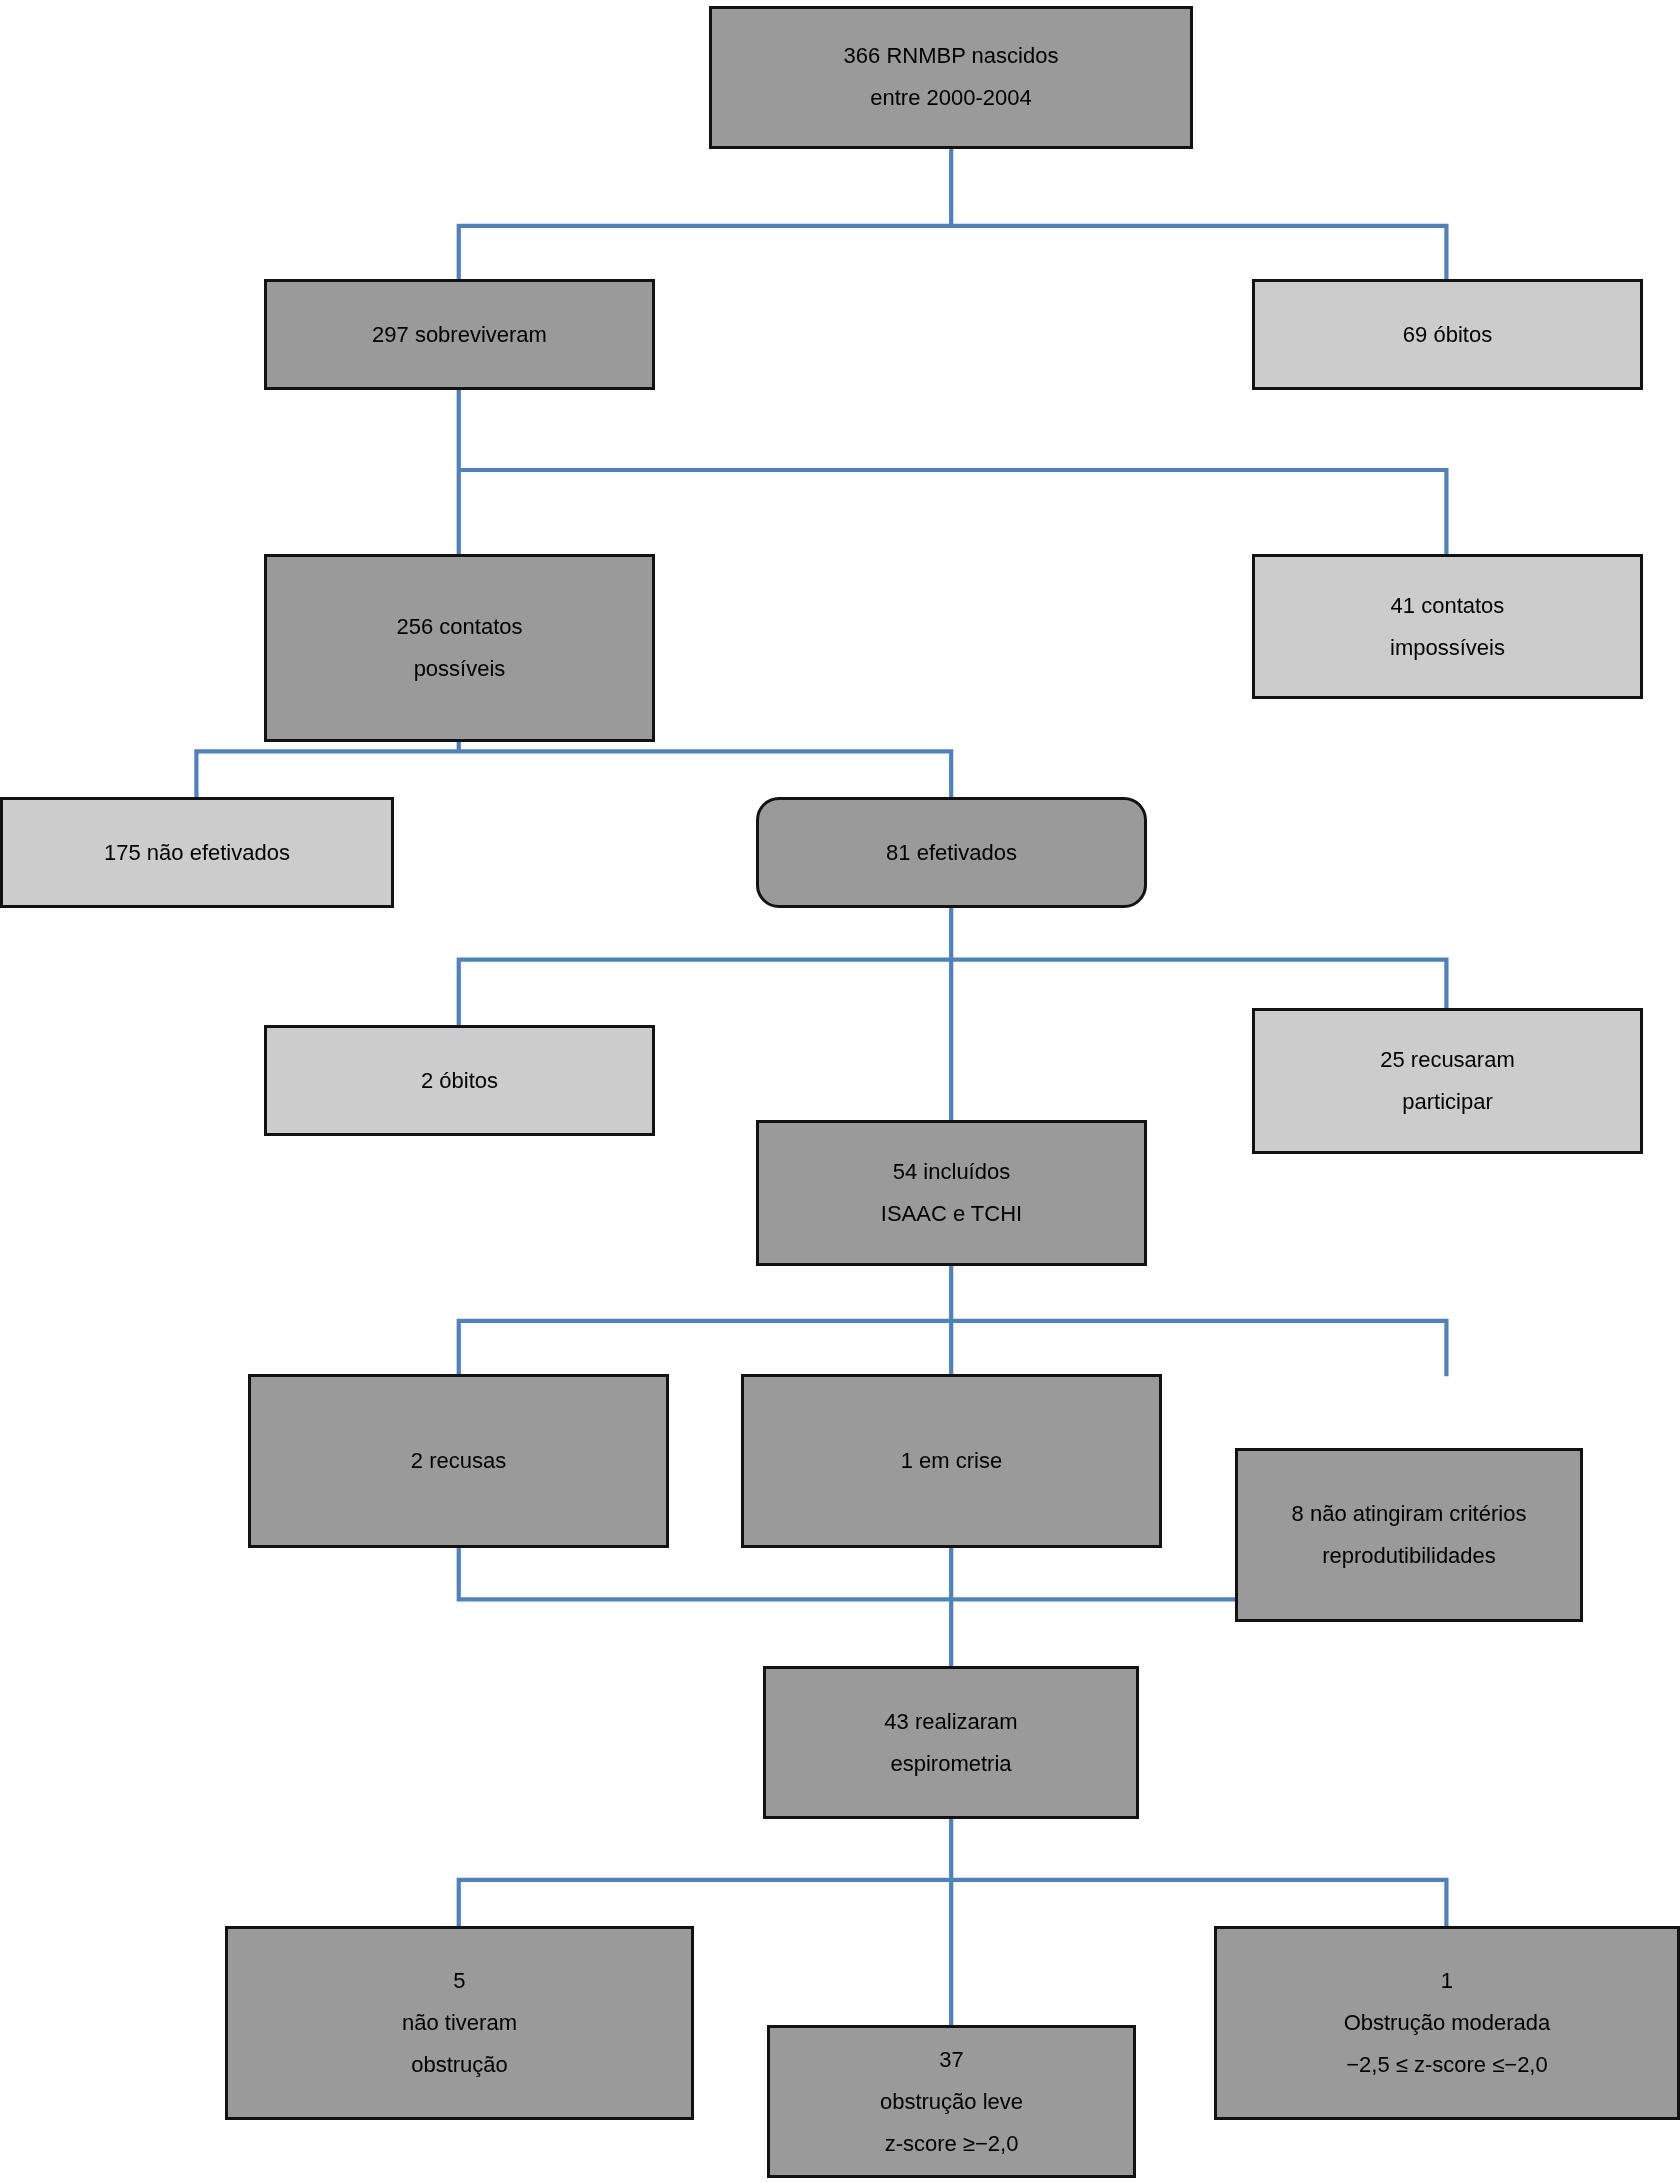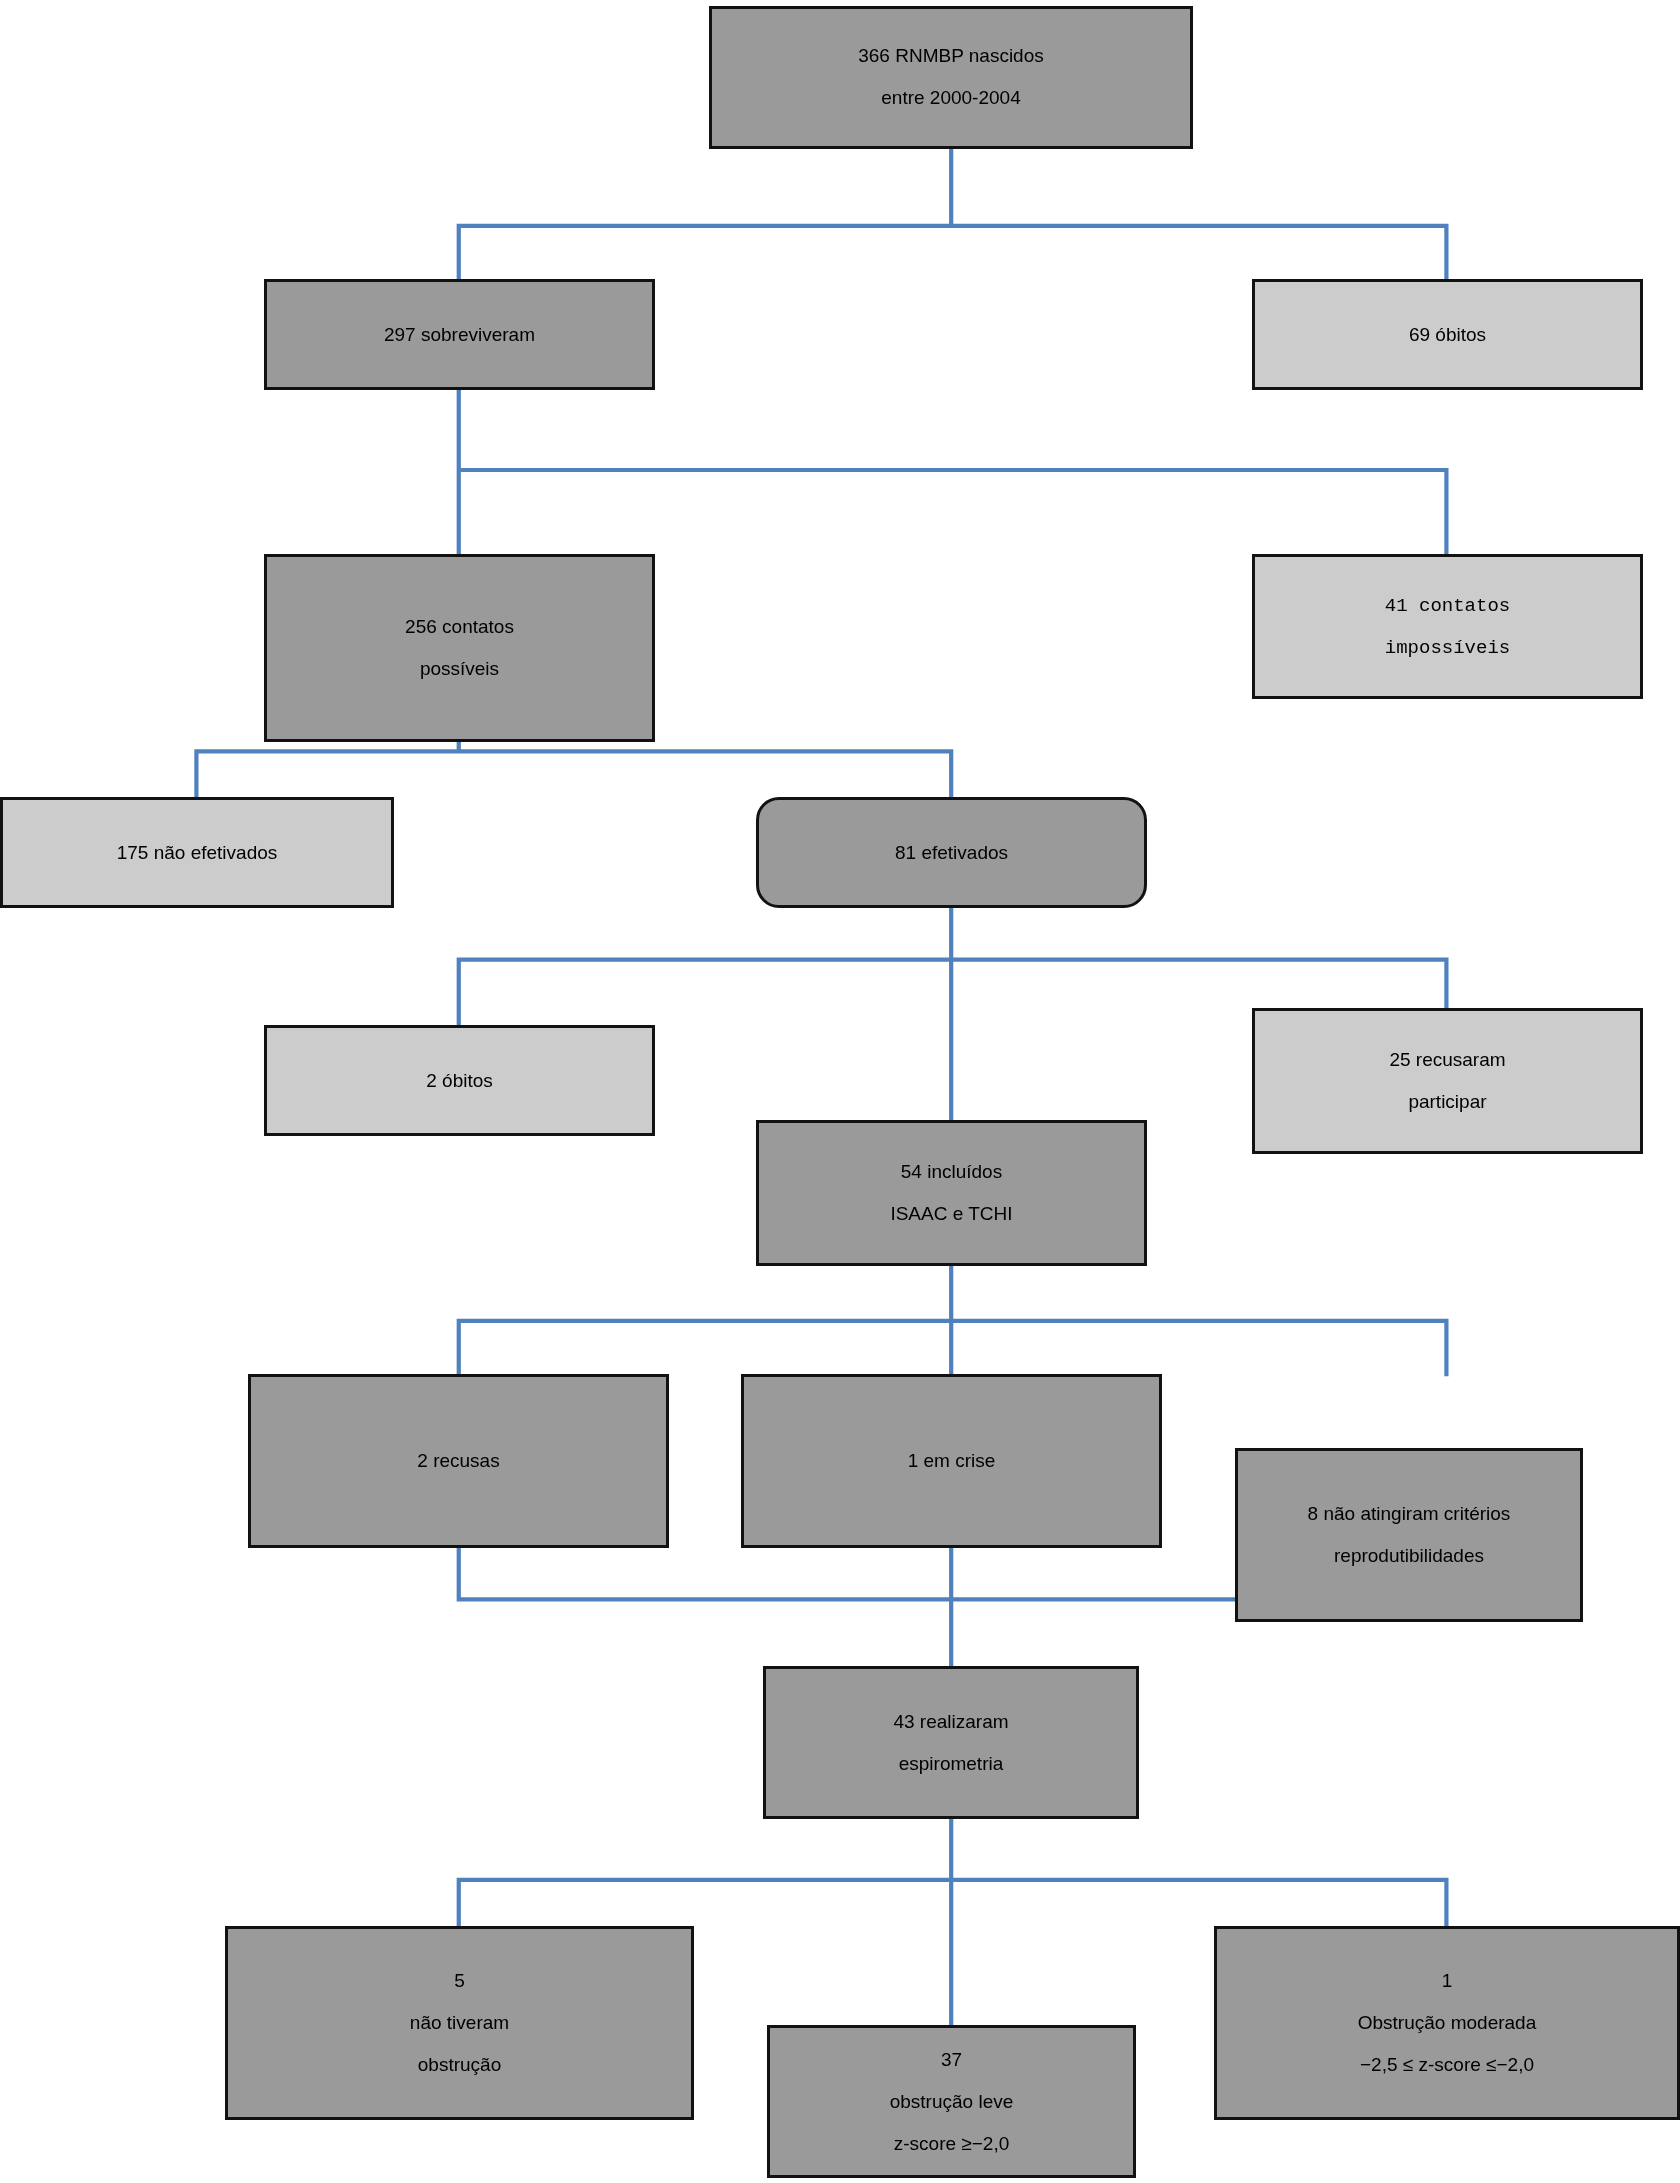--- a/index.html
+++ b/index.html
@@ -31,21 +31,21 @@
   }
   .node {
     position: absolute;
     box-sizing: border-box;
     border: 3.5px solid var(--border, #121212);
     display: flex;
     align-items: center;
     justify-content: center;
     text-align: center;
     color: var(--text, #000000);
-    font-size: 19px;
+    font-size: 22px;
     line-height: 42px;
     white-space: pre-line;
   }
   .node.dark  { background: var(--box-dark, #9a9a9a); }
   .node.light { background: var(--box-light, #cccccc); }
 </style>
 </head>
 <body>
 
 <div class="stage">
@@ -62,21 +62,21 @@
   </svg>
 
   <div class="node dark" style="left:709px; top:5.6px;    width:484px; height:143px;"><span>366 RNMBP nascidos
 entre 2000-2004</span></div>
 
   <div class="node dark" style="left:264px;  top:279px;  width:391px; height:111px;"><span>297 sobreviveram</span></div>
   <div class="node light" style="left:1252px; top:279px;  width:391px; height:111px;"><span>69 óbitos</span></div>
 
   <div class="node dark" style="left:264px;  top:554px;  width:391px; height:188px;"><span>256 contatos
 possíveis</span></div>
-  <div class="node light" style="left:1252px; top:554px;  width:391px; height:145px;font-family:Liberation Mono, monospace;"><span>41 contatos
+  <div class="node light" style="left:1252px; top:554px;  width:391px; height:145px;"><span>41 contatos
 impossíveis</span></div>
 
   <div class="node light" style="left:0px;    top:797px; width:394px; height:111px;"><span>175 não efetivados</span></div>
   <div class="node dark" style="left:756px; top:797px; width:391px; height:111px;border-radius:23px;"><span>81 efetivados</span></div>
 
   <div class="node light" style="left:264px;  top:1025px; width:391px; height:111px;"><span>2 óbitos</span></div>
   <div class="node light" style="left:1252px; top:1008px; width:391px; height:146px;"><span>25 recusaram
 participar</span></div>
 
   <div class="node dark" style="left:756px; top:1120px; width:391px; height:146px;"><span>54 incluídos

